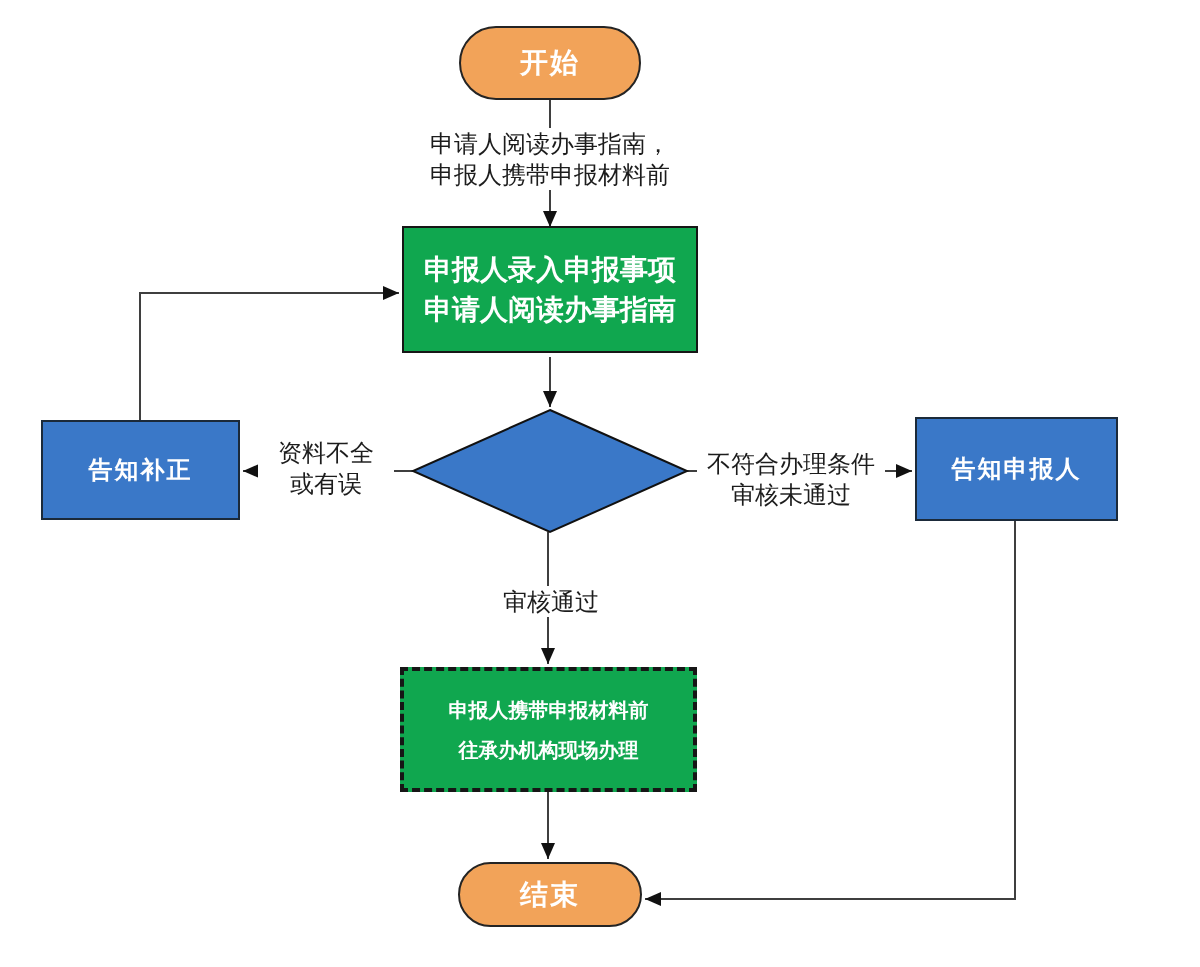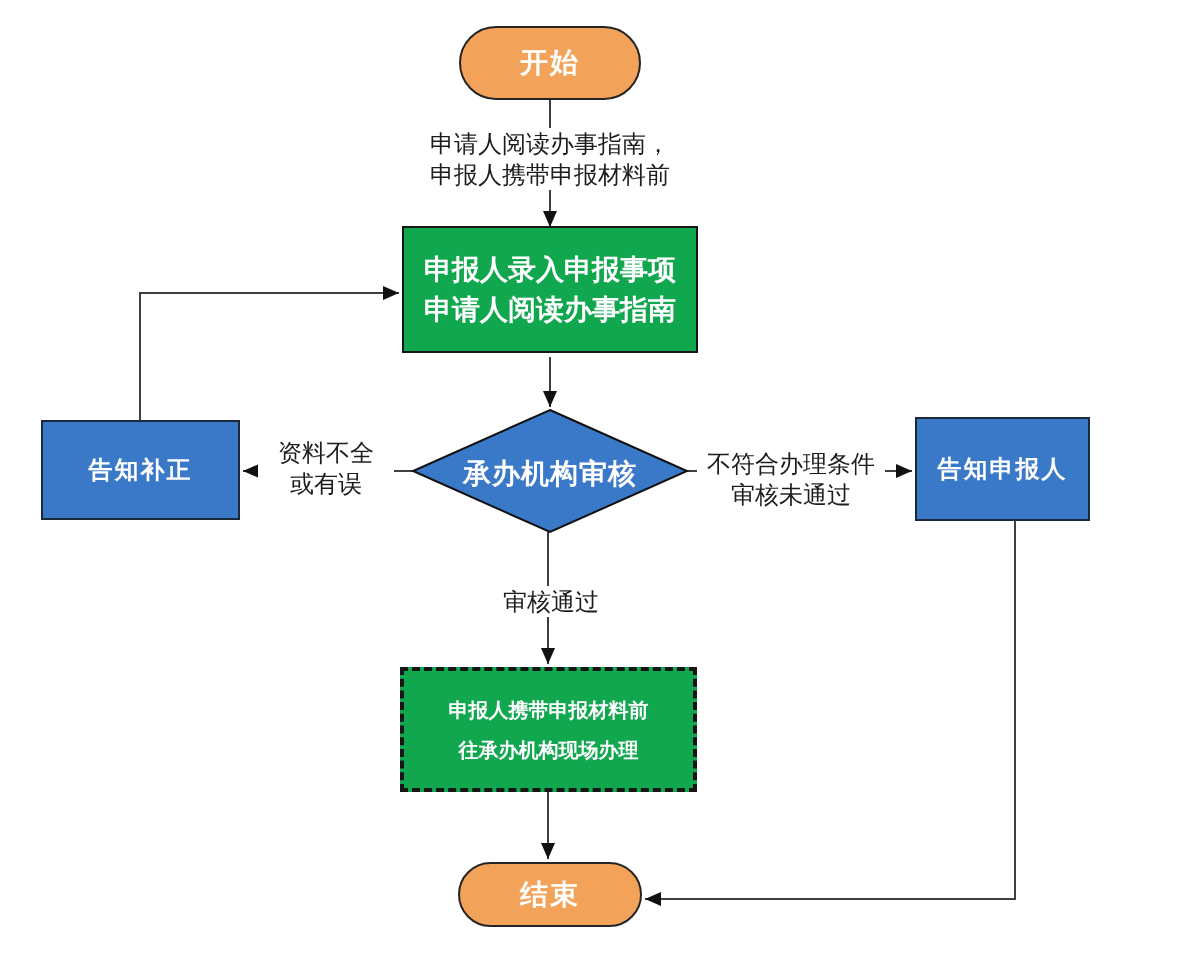--- a/index.html
+++ b/index.html
@@ -49,21 +49,21 @@
   .edge-label{
     position:absolute;background:#ffffff;color:var(--labeltext);
     font-weight:400;font-size:24px;line-height:31px;text-align:center;
   }
 
   
   #node-start{left:459px;top:26px;width:182px;height:74px;}
   #node-entry{left:402px;top:226px;width:296px;height:127px;}
   #diamond-text{left:425px;top:455px;width:250px;}
   #node-notify-fix{left:41px;top:420px;width:199px;height:100px;}
-  #node-notify-applicant{left:915px;top:417px;width:175px;height:104px;}
+  #node-notify-applicant{left:915px;top:417px;width:203px;height:104px;}
   #node-onsite{left:400px;top:667px;width:297px;height:125px;}
   #node-end{left:458px;top:862px;width:184px;height:65px;}
 
   
   #label-prepare{left:408px;top:128px;width:284px;}
   #label-insufficient{left:258px;top:437px;width:136px;}
   #label-rejected{left:697px;top:448px;width:188px;}
   #label-approved{left:494px;top:586px;width:114px;}
 </style>
 </head>
@@ -92,21 +92,20 @@
 
   <div class="node pill" id="node-start">
     <span>开始</span>
   </div>
 
   <div class="node rect-green" id="node-entry">
     <div>申报人录入申报事项</div>
     <div>申请人阅读办事指南</div>
   </div>
 
-  <div class="diamond-label" id="diamond-text">承办机构审核</div>
 
   <div class="node rect-blue" id="node-notify-fix">
     <span>告知补正</span>
   </div>
 
   <div class="node rect-blue" id="node-notify-applicant">
     <span>告知申报人</span>
   </div>
 
   <div class="node rect-green-dashed" id="node-onsite">

